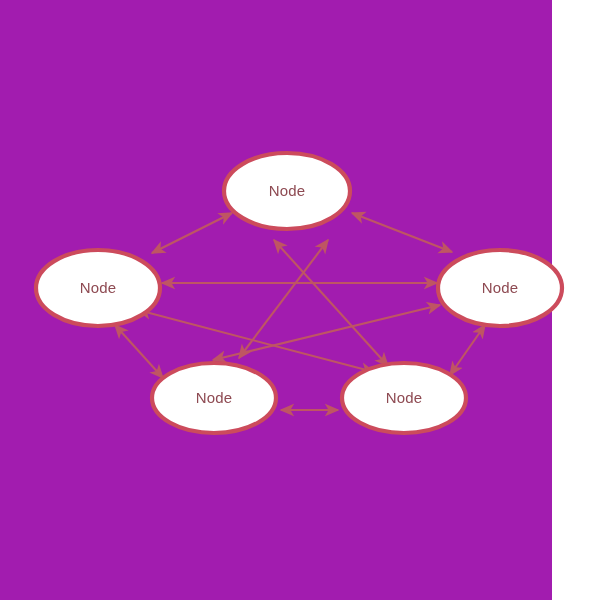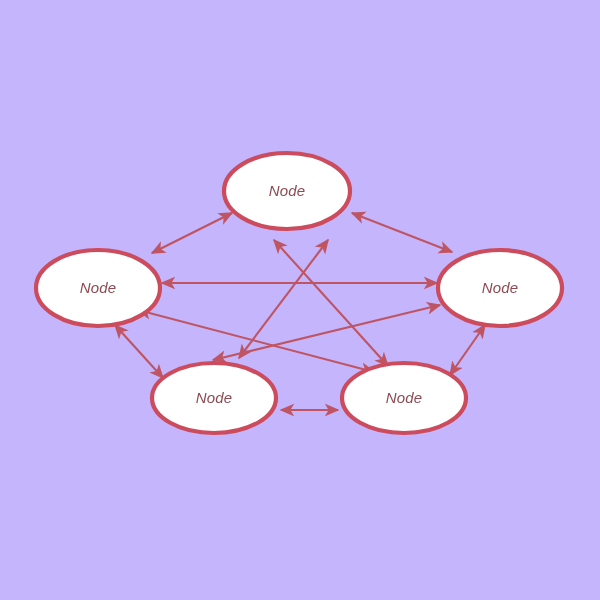--- a/index.html
+++ b/index.html
@@ -9,24 +9,23 @@
   }
   body {
     width: 600px;
     height: 600px;
     background: #ffffff;
     font-family: "Liberation Sans", sans-serif;
     overflow: hidden;
   }
   #diagram-root {
     position: relative;
-    width: 600px;
+    width: 552px;
     height: 600px;
-    background: #c4b5fd;
-    font-style: italic;
+    background: #a21caf;
   }
   #graph-svg {
     display: block;
     width: 600px;
     height: 600px;
   }
   .node-ellipse {
     fill: #ffffff;
     stroke: #cc4b5c;
     stroke-width: 4.2;

